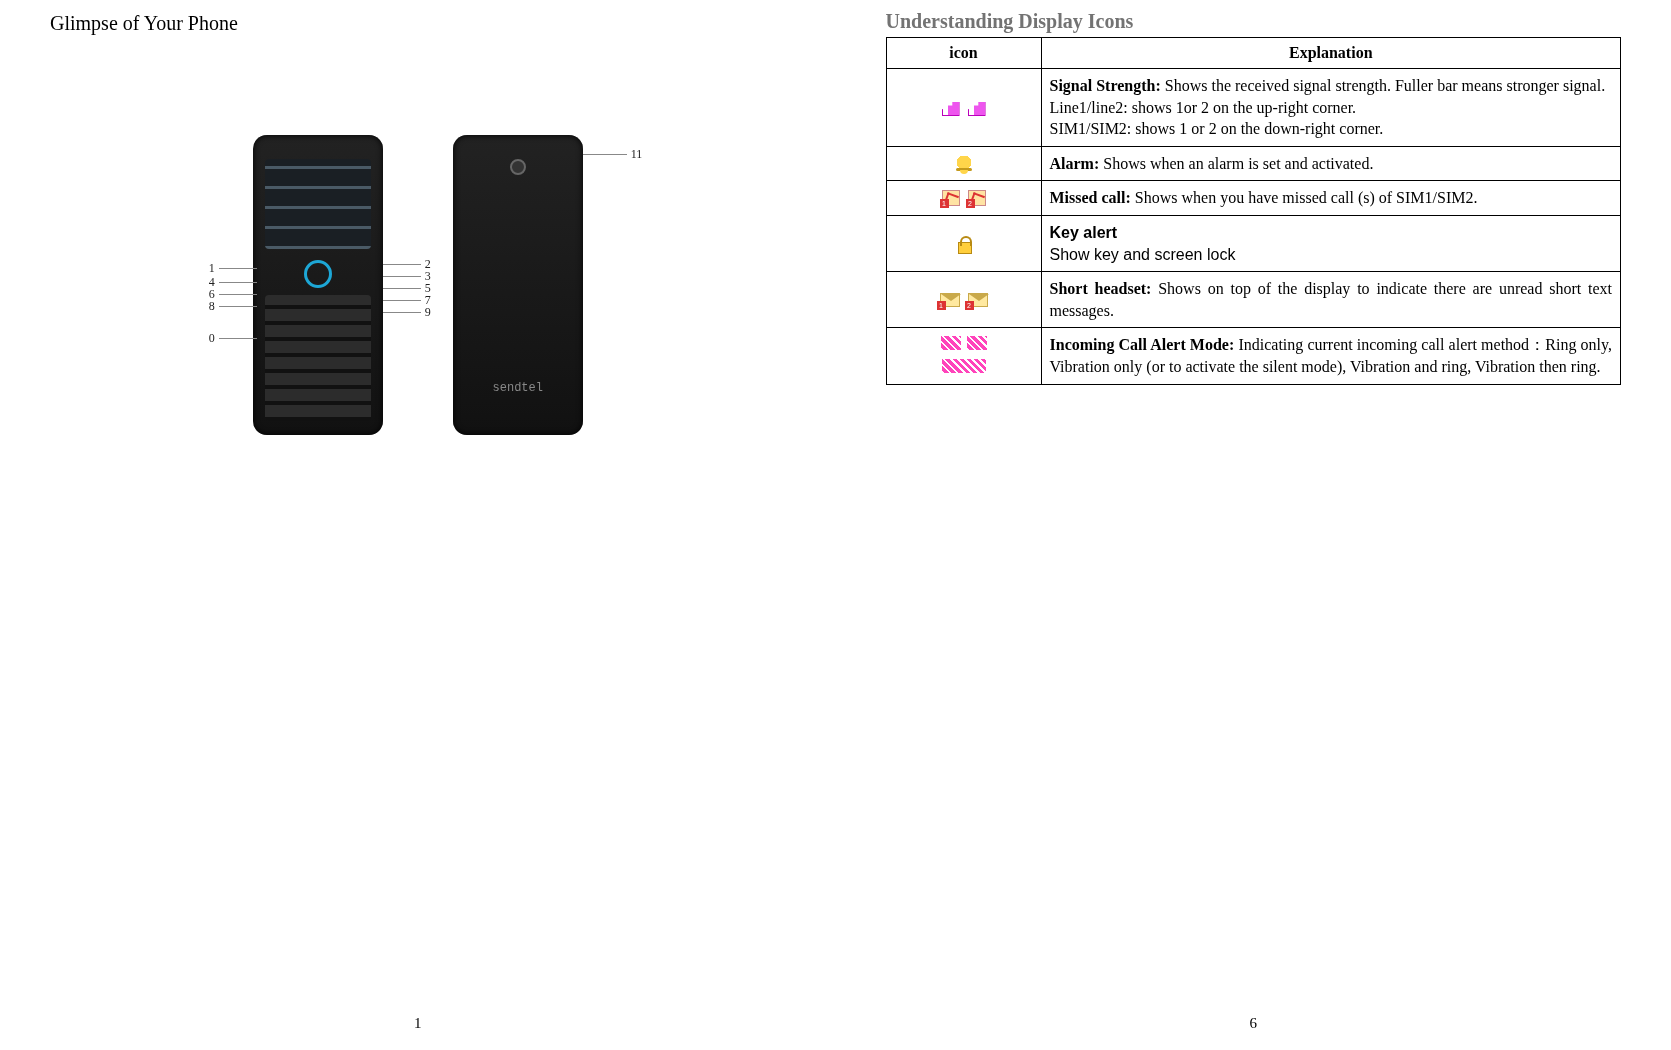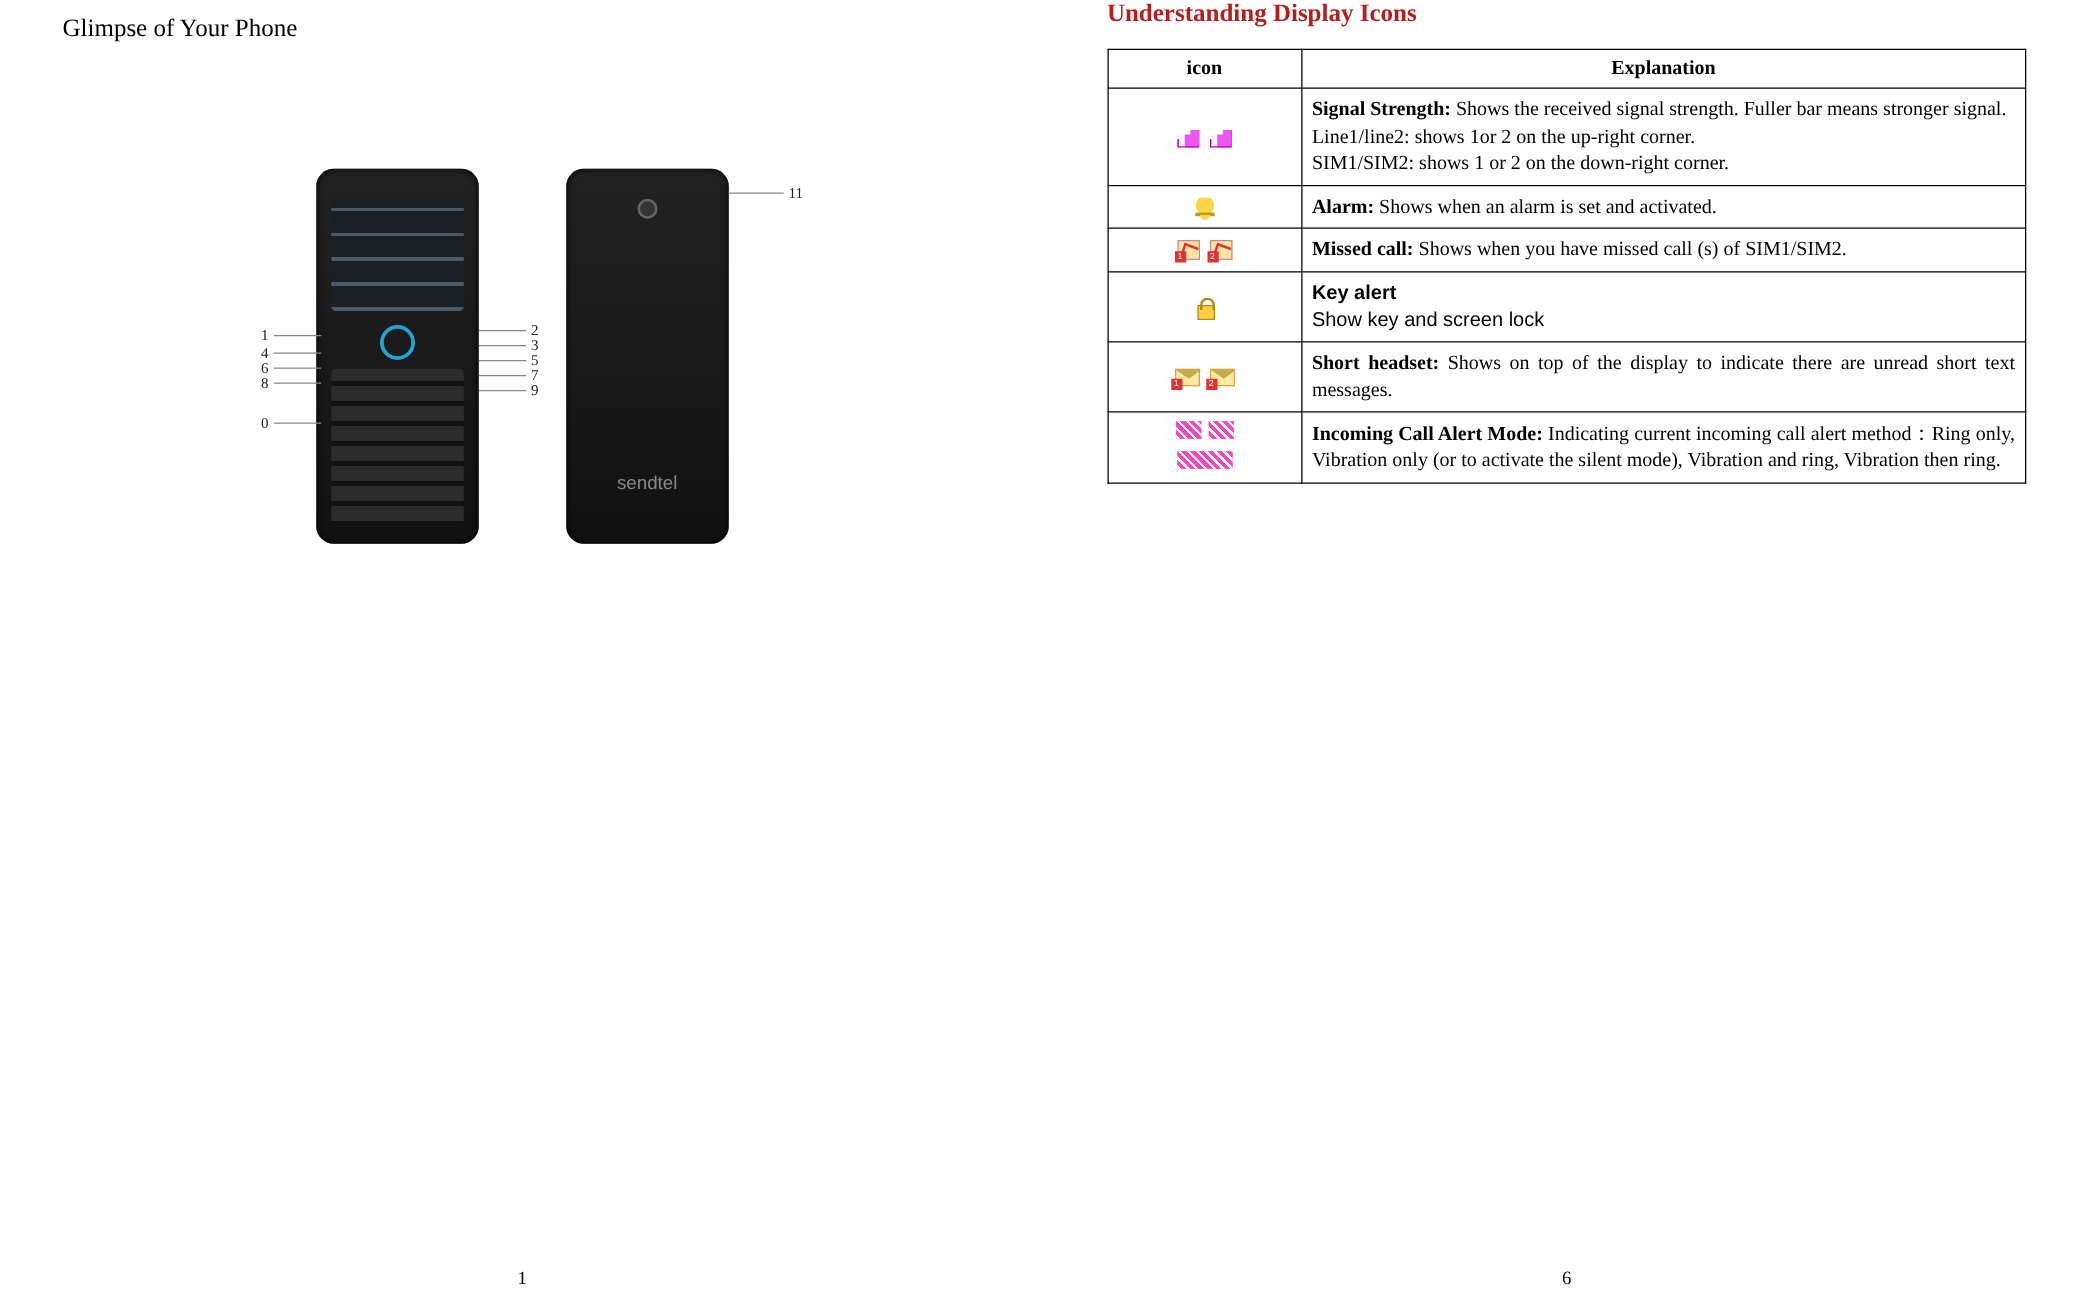--- a/index.html
+++ b/index.html
@@ -39,32 +39,32 @@
     position: absolute; top: 124px; left: 10px; right: 10px; height: 30px;
     display:flex; justify-content:center; align-items:center;
   }
   .phone-navrow .ok-ring { width:28px;height:28px;border:3px solid #1da7d6;border-radius:50%; }
   .phone-back .lens {
     position: absolute; top: 24px; left: 50%; transform: translateX(-50%);
     width: 16px; height: 16px; background: #333; border: 2px solid #666; border-radius: 50%;
   }
   .phone-back .brand {
     position: absolute; bottom: 40px; width: 100%; text-align: center;
-    color: #888; font-size: 15px; font-family: Liberation Sans, sans-serif;
+    color: #888; font-size: 12px; font-family: Liberation Mono, monospace;
   }
   .callout {
     position: absolute; font-size: 12px; color: #222; display: flex; align-items: center;
   }
   .callout .line { height: 1px; background: #888; }
   
   .page-right .title2 {
-    font-size: 20px; font-weight: bold; color: #b91c1c; margin-top: 0;
+    font-size: 20px; font-weight: bold; color: #737373; margin-top: 10px;
   }
   table.icons {
-    width: 100%; border-collapse: collapse; margin-top: 16px;
+    width: 100%; border-collapse: collapse; margin-top: 4px;
   }
   table.icons th, table.icons td {
     border: 1px solid #000; padding: 6px 8px; vertical-align: middle;
   }
   table.icons th { text-align: center; font-weight: bold; }
   .icon-cell { text-align: center; width: 155px; }
   .explain { text-align: justify; line-height: 1.35; }
   .explain .bold { font-weight: bold; }
   .explain .sans { font-family: Arial, sans-serif; }
   

